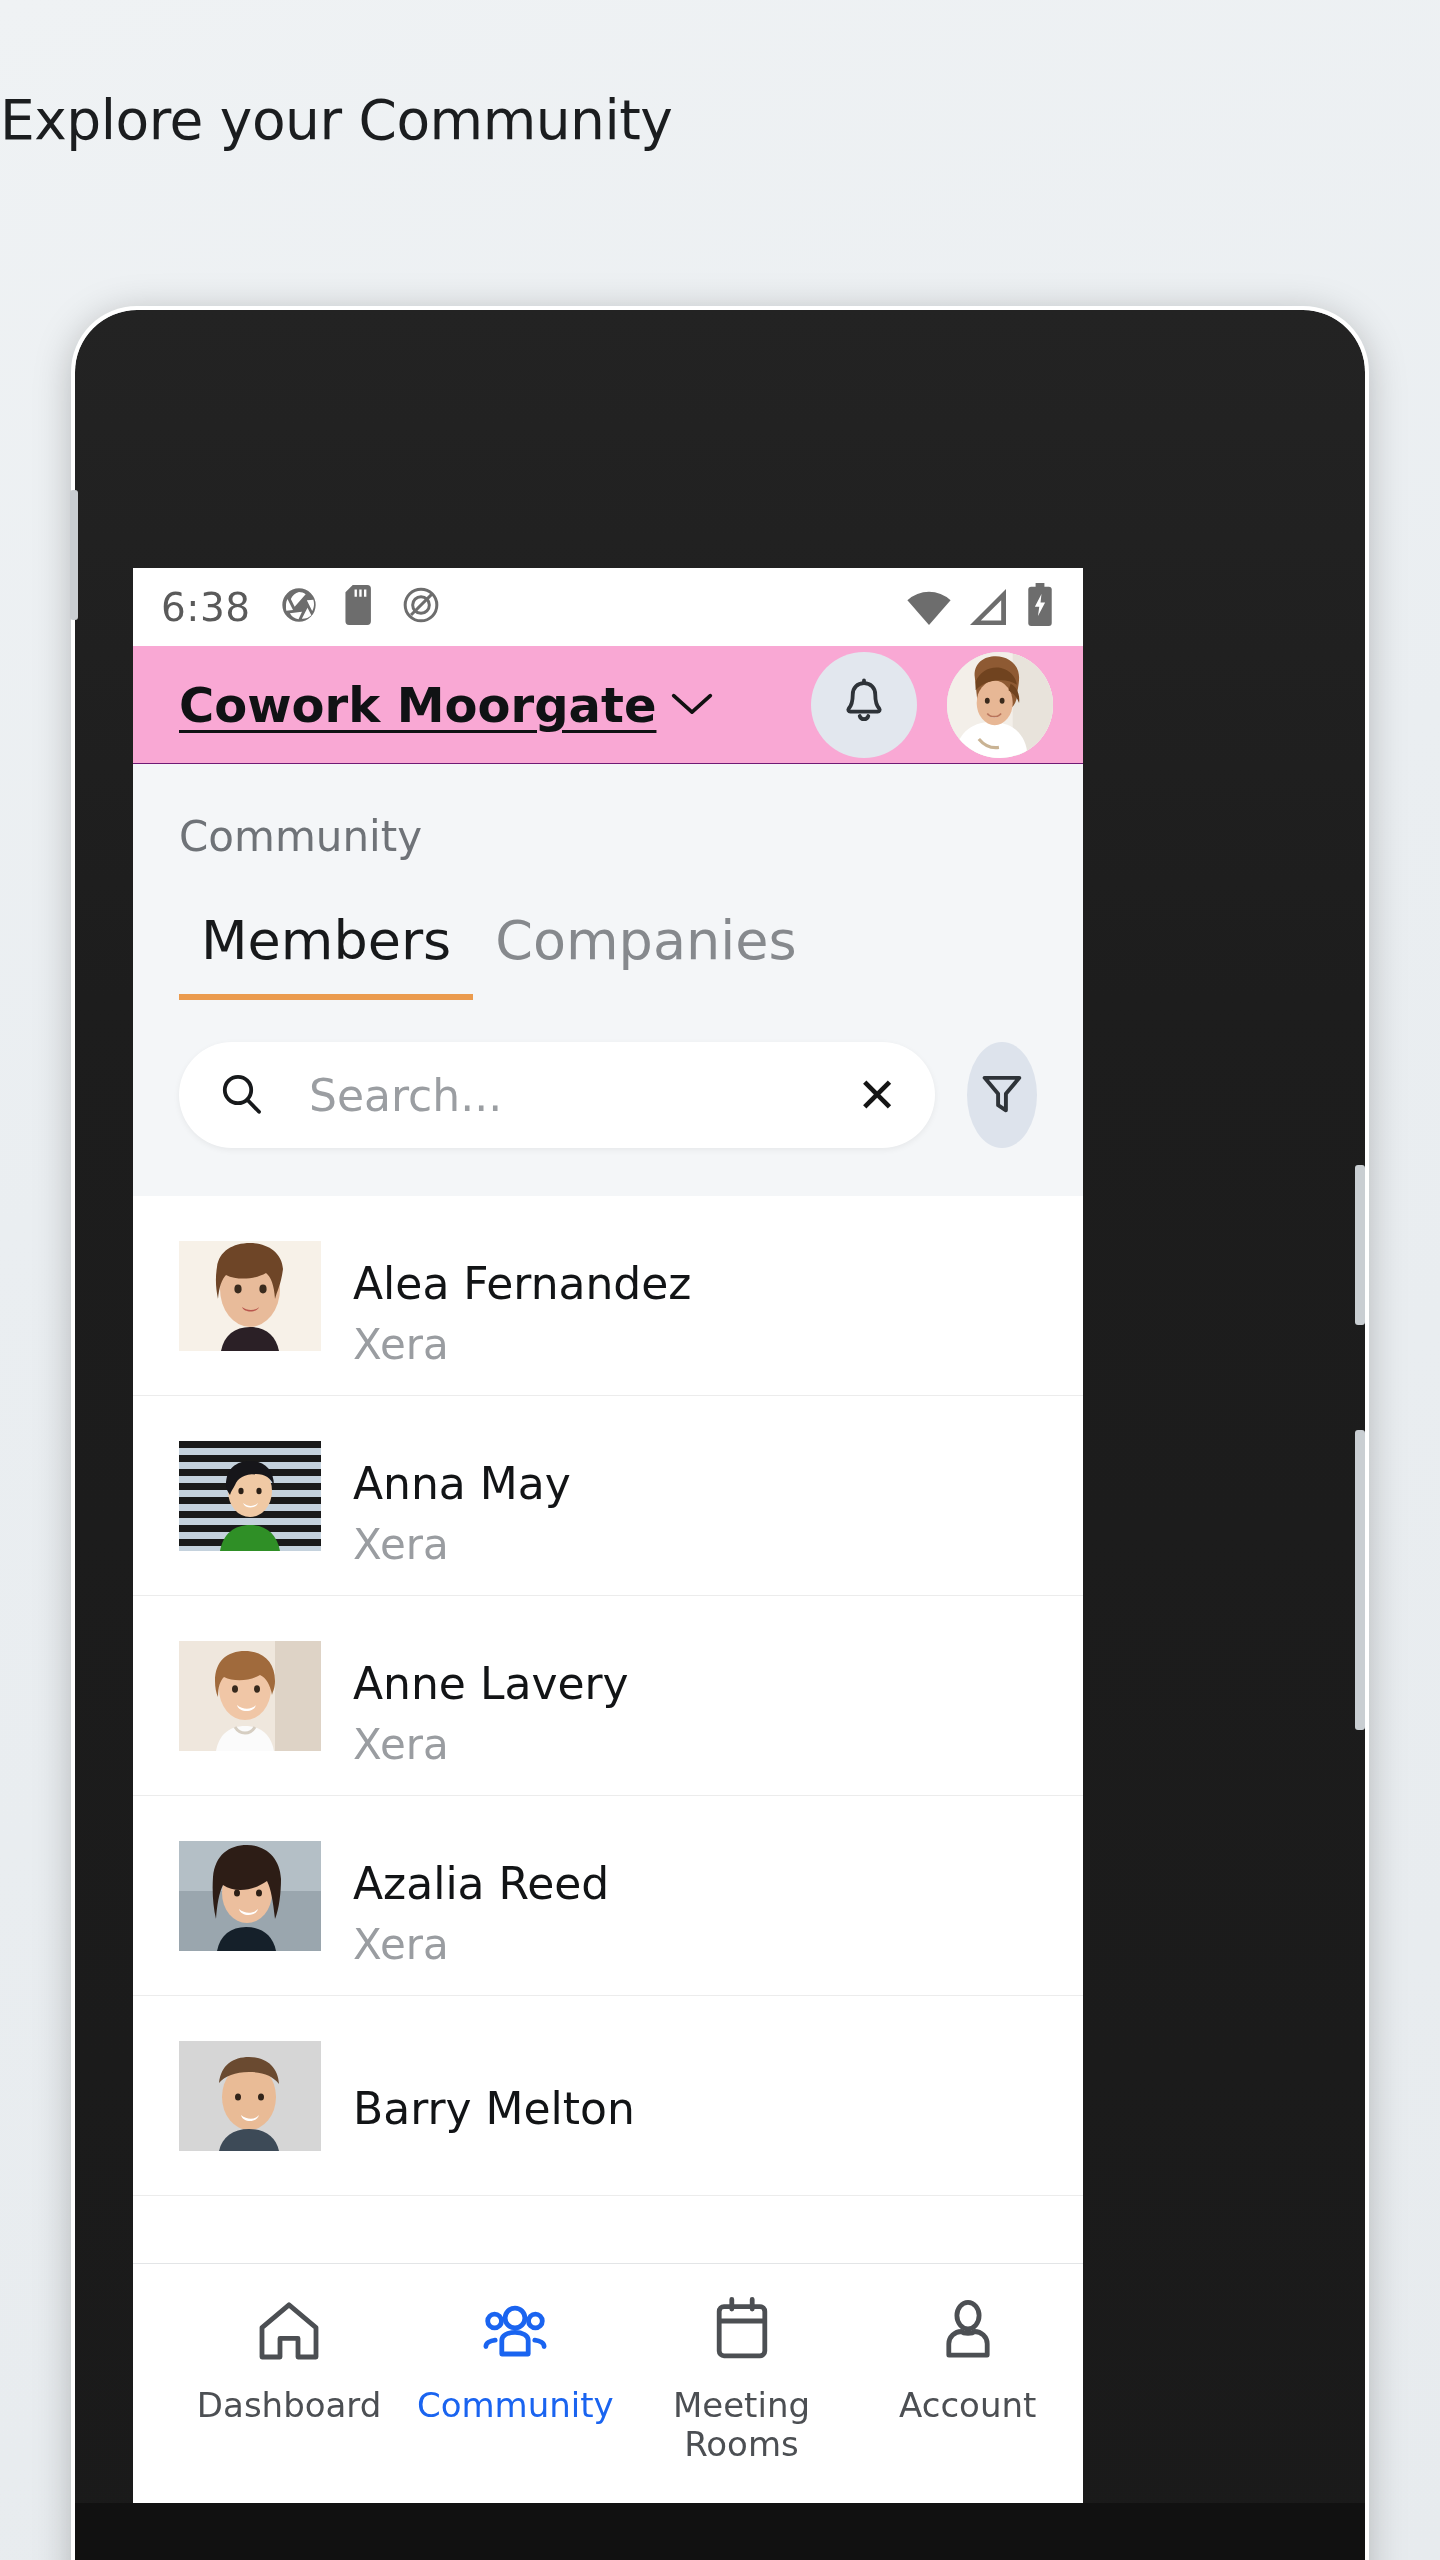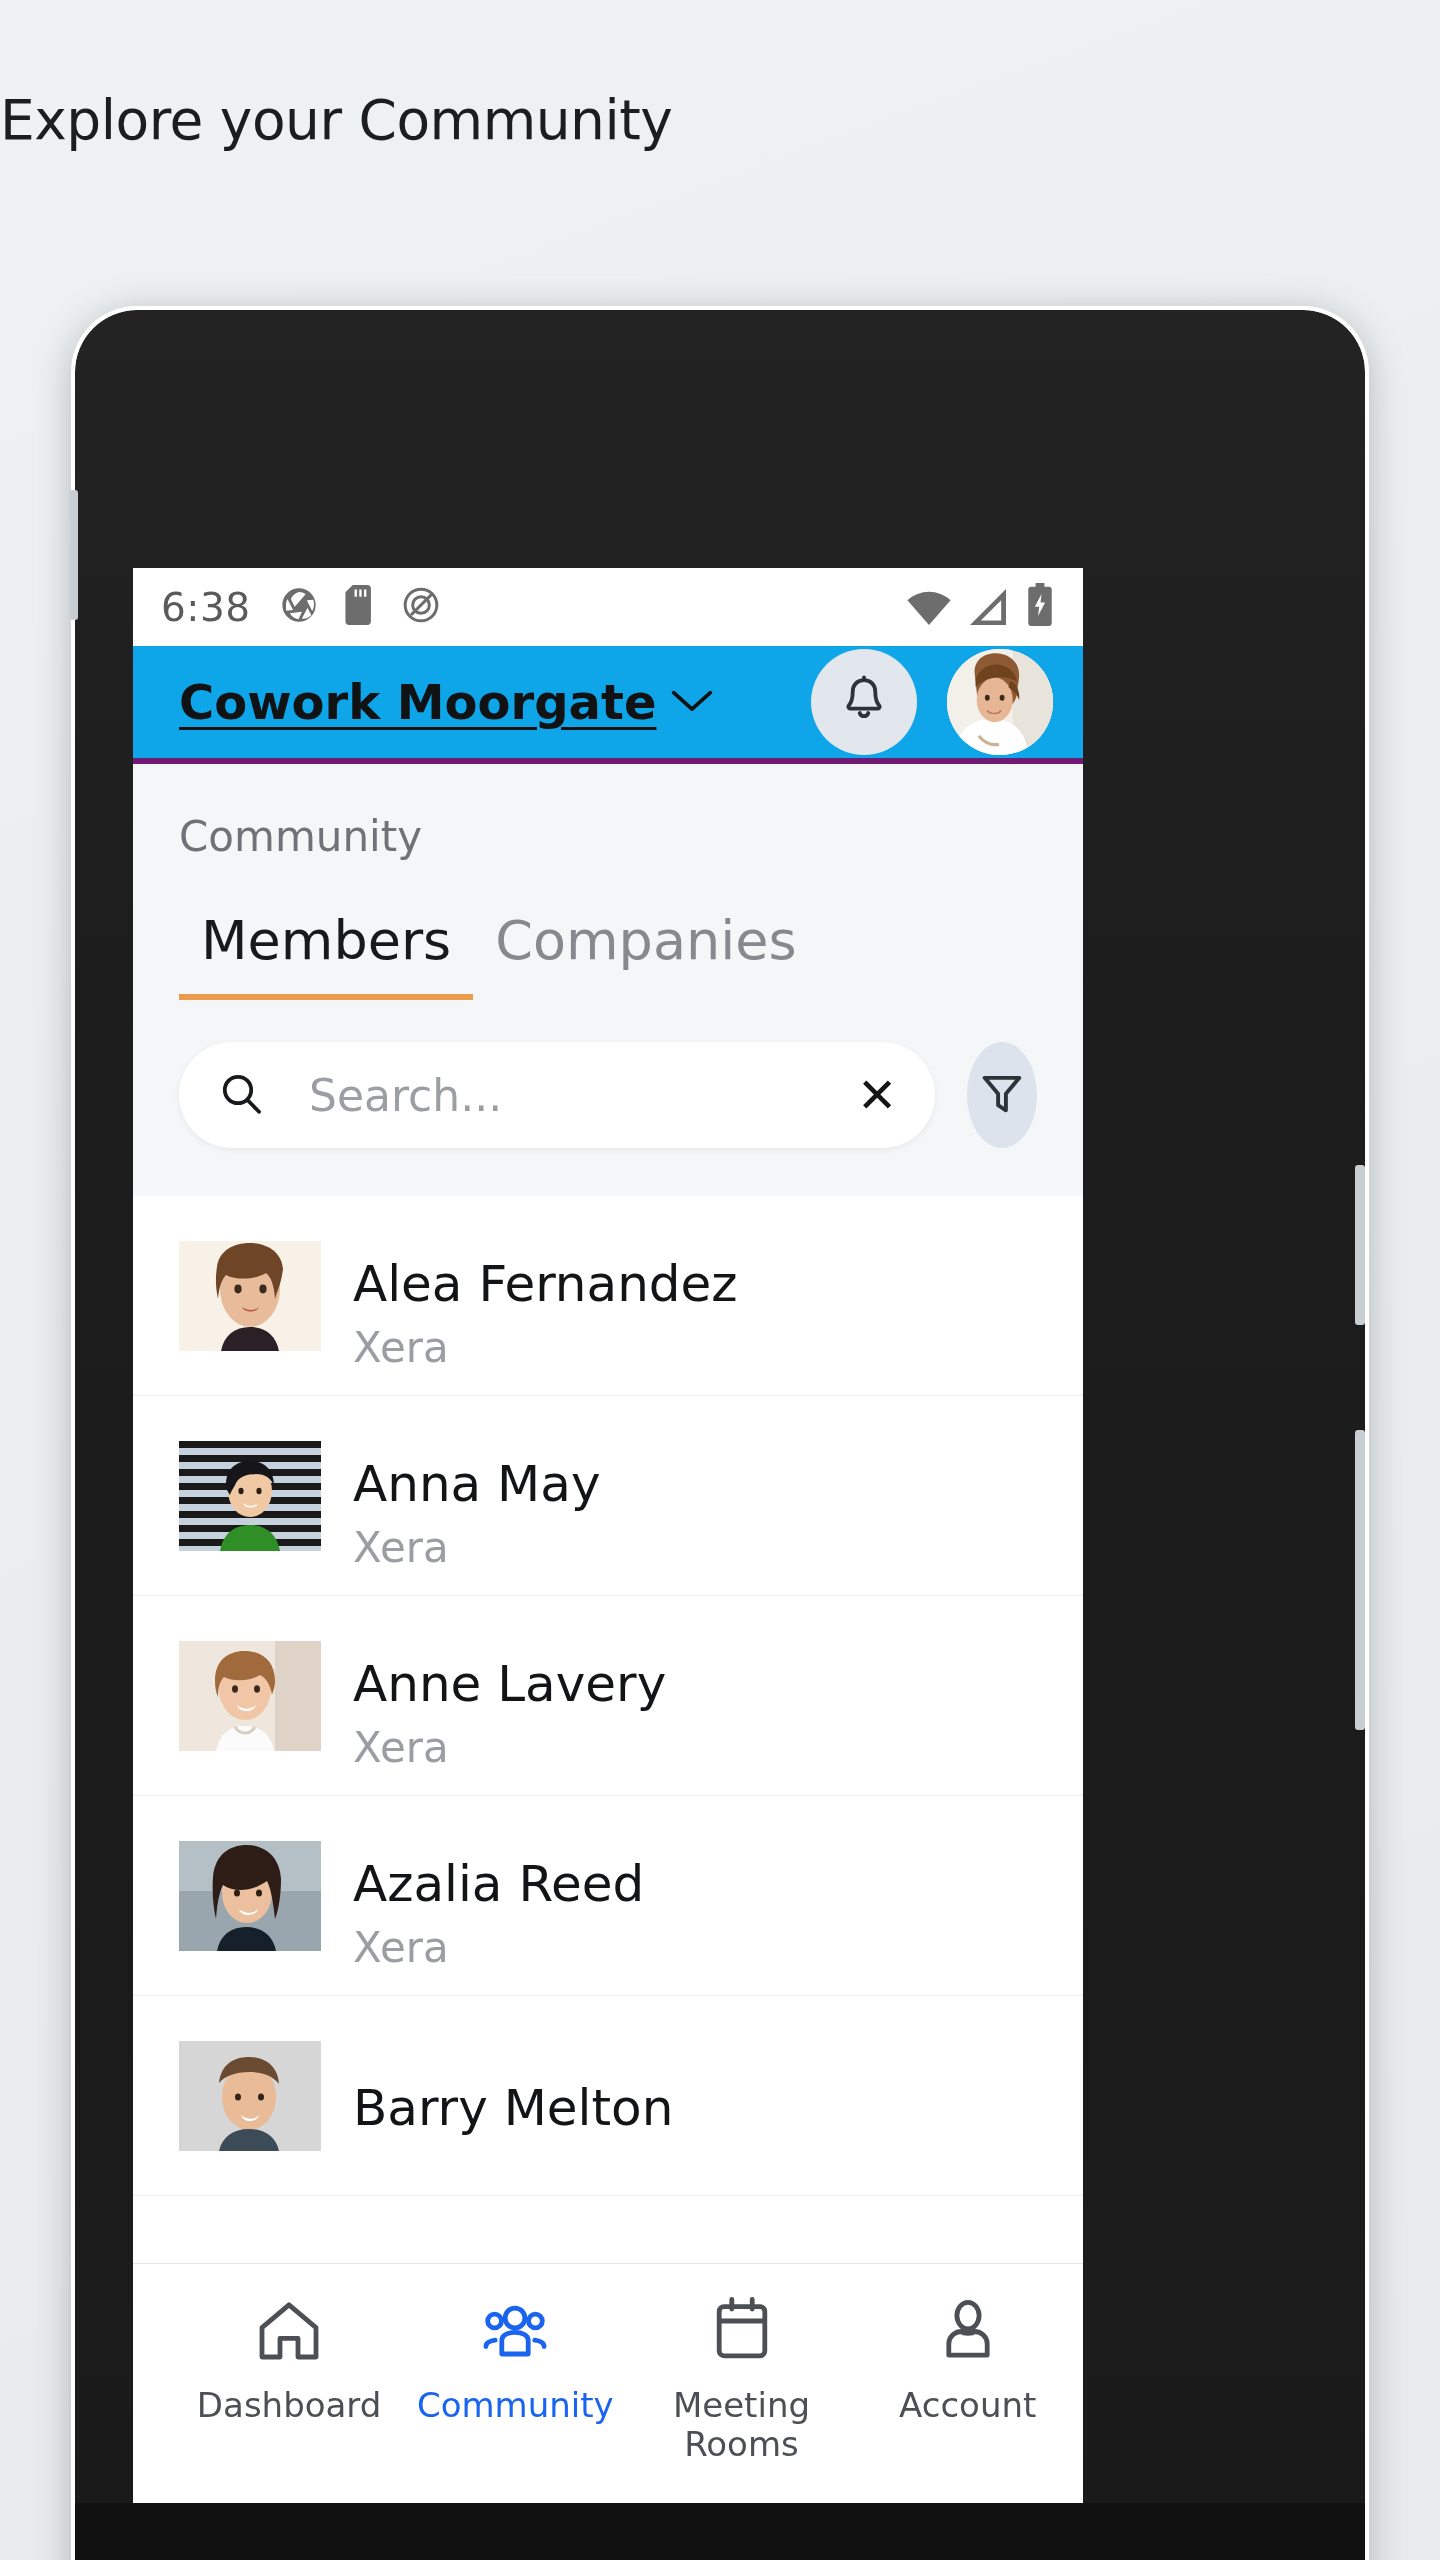--- a/index.html
+++ b/index.html
@@ -71,23 +71,23 @@
     height:78px; background:#fff;
     display:flex; align-items:center;
     padding:0 30px 0 28px;
   }
   .sb-time{ font-size:39px; color:#5a5a5a; font-family:"DejaVu Sans", sans-serif; letter-spacing:.5px; }
   .sb-left-icons{ display:flex; align-items:center; gap:24px; margin-left:28px; }
   .sb-right-icons{ margin-left:auto; display:flex; align-items:flex-end; gap:16px; }
 
   
   .appbar{
-    height:118px; background:#0ea5e9;
+    height:118px; background:#f9a8d4;
     display:flex; align-items:center; padding:0 30px 0 46px;
-    border-bottom:6px solid #701a75;
+    border-bottom:1px solid #701a75;
   }
   .venue{
     display:flex; align-items:center; gap:14px;
   }
   .venue-name{
     font-size:48px; font-weight:700; color:#101214;
     text-decoration:underline; text-underline-offset:8px;
     text-decoration-thickness:3px;
     font-family:"DejaVu Sans", sans-serif;
   }
@@ -150,21 +150,21 @@
   .list-item{
     display:flex; align-items:center; gap:32px;
     padding:26px 46px; border-bottom:1px solid #ececec;
     height:200px;
   }
   .thumb{
     width:142px; height:110px; flex:none; overflow:hidden;
     background:#ddd; position:relative;
   }
   .m-name{
-    font-size:50px; color:#121416; line-height:1.15;
+    font-size:44px; color:#121416; line-height:1.15;
     font-family:"DejaVu Sans", sans-serif;
     margin-top:37px;
   }
   .m-company{
     font-size:42px; color:#9a9da1; margin-top:10px;
     font-family:"DejaVu Sans", sans-serif;
   }
 
   
   .bottomnav{

